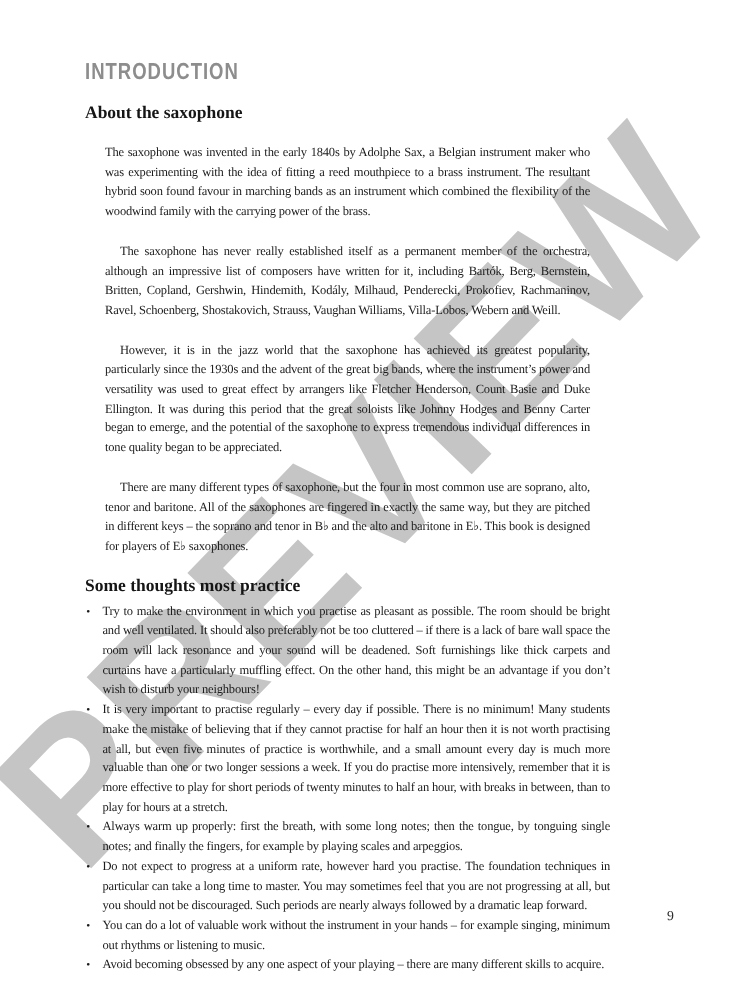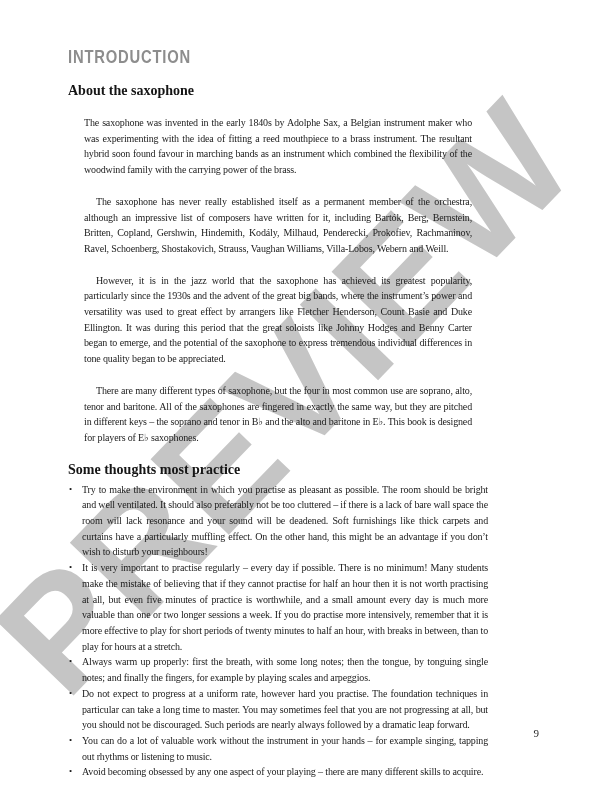--- a/index.html
+++ b/index.html
@@ -114,21 +114,21 @@
       <li>
         <span class="marker">•</span>
         <span>Always warm up properly: first the breath, with some long notes; then the tongue, by tonguing single notes; and finally the fingers, for example by playing scales and arpeggios.</span>
       </li>
       <li>
         <span class="marker">•</span>
         <span>Do not expect to progress at a uniform rate, however hard you practise. The foundation techniques in particular can take a long time to master. You may sometimes feel that you are not progressing at all, but you should not be discouraged. Such periods are nearly always followed by a dramatic leap forward.</span>
       </li>
       <li>
         <span class="marker">•</span>
-        <span>You can do a lot of valuable work without the instrument in your hands – for example singing, tapping out rhythms or listening to music.</span>
+        <span>You can do a lot of valuable work without the instrument in your hands – for example singing, minimum out rhythms or listening to music.</span>
       </li>
       <li>
         <span class="marker">•</span>
         <span>Avoid becoming obsessed by any one aspect of your playing – there are many different skills to acquire.</span>
       </li>
     </ul>
   </section>
 </div>
 
 <div class="pagenum">9</div>

